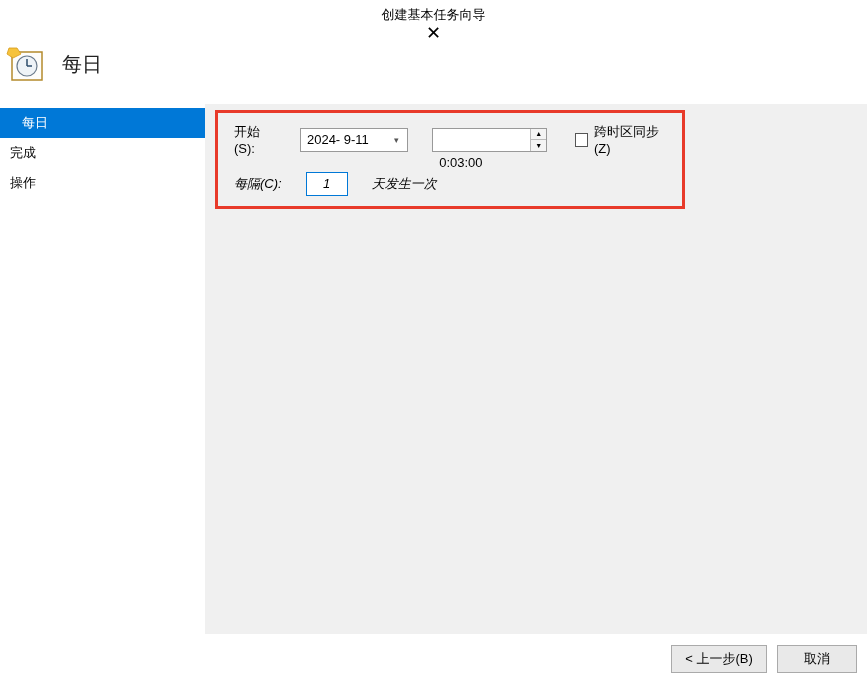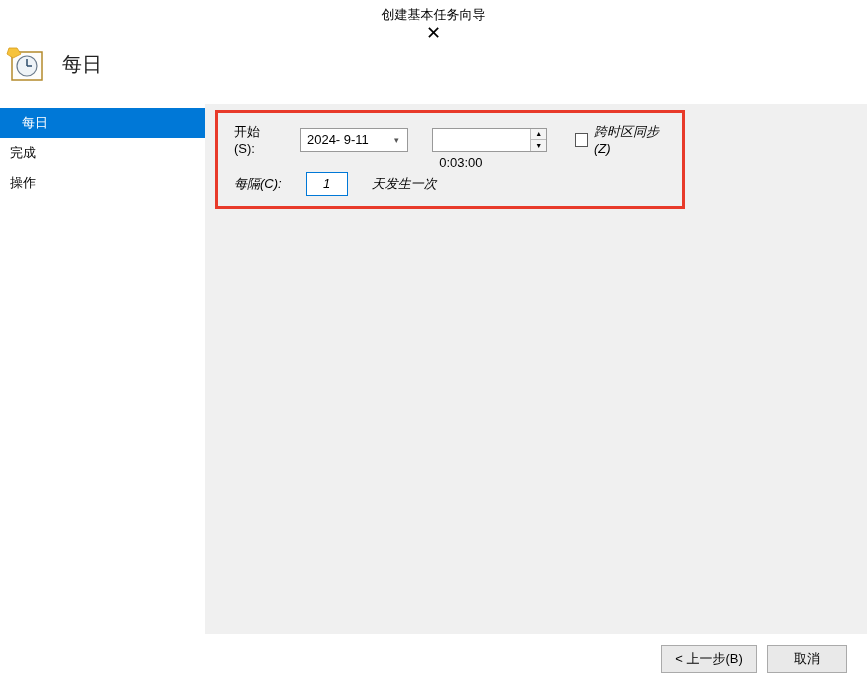--- a/index.html
+++ b/index.html
@@ -112,42 +112,41 @@
       justify-content: center;
       cursor: pointer;
       background: #f4f4f4;
     }
     .spinner-btn:first-child { border-bottom: 1px solid #bbb; }
     .checkbox-wrap {
       display: inline-flex;
       align-items: center;
       gap: 6px;
       margin-left: 4px;
-      font-style: italic;
     }
     .checkbox {
       width: 14px;
       height: 14px;
       border: 1px solid #555;
       background: #fff;
       cursor: pointer;
     }
     .number-input {
       width: 42px;
       height: 24px;
       border: 1px solid #0078d7;
       background: #fff;
       text-align: center;
       font-size: 13px;
       line-height: 22px;
     }
     .button-bar {
       position: absolute;
       bottom: 8px;
-      right: 20px;
+      right: 10px;
       display: flex;
       gap: 10px;
     }
     .btn {
       min-width: 96px;
       height: 28px;
       border: 1px solid #aaa;
       background: #e9e9e9;
       font-size: 13px;
       display: inline-flex;

